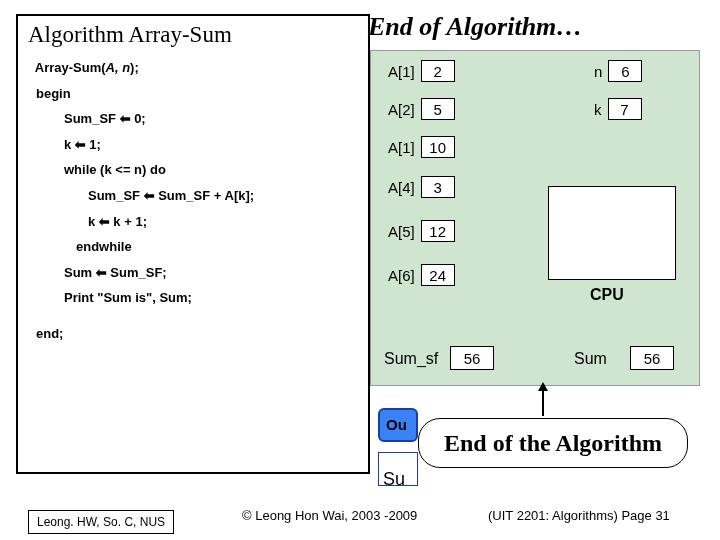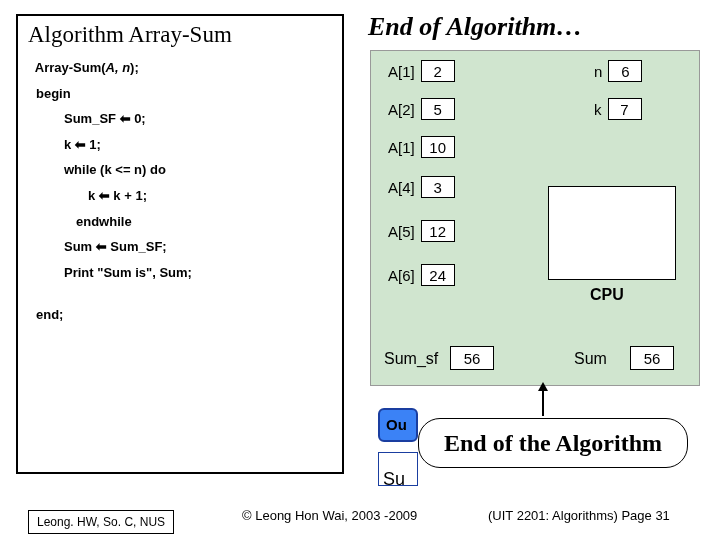--- a/index.html
+++ b/index.html
@@ -7,21 +7,21 @@
       width: 720px;
       height: 540px;
       background: #fff;
       font-family: Arial, sans-serif;
       position: relative;
       overflow: hidden;
     }
     .alg-box {
       position: absolute;
       left: 16px; top: 14px;
-      width: 328px; height: 460px;
+      width: 354px; height: 460px;
       border: 2px solid #000;
       background: #fff;
       padding: 6px 10px;
     }
     .alg-title {
       font-family: "Times New Roman", serif;
       font-size: 23px;
       margin-bottom: 12px;
     }
     .alg-title-right {
@@ -174,25 +174,26 @@
 <body>
 
 <div class="alg-box">
   <div class="alg-title">Algorithm Array-Sum</div>
 
   <div class="code-line">  <span>Array-Sum(</span><span class="ital">A, n</span><span>);</span></div>
   <div class="code-line" style="margin-left:8px;">begin</div>
   <div class="code-line" style="margin-left:36px;"><span>Sum_SF </span><span class="arrow-char">⬅</span><span> 0;</span></div>
   <div class="code-line" style="margin-left:36px;"><span>k </span><span class="arrow-char">⬅</span><span> 1;</span></div>
   <div class="code-line" style="margin-left:36px;">while (k &lt;= n) do</div>
+  <div class="code-line" style="margin-left:60px;"><span>Sum_SF </span><span class="arrow-char">⬅</span><span> Sum_SF + A[k];</span></div>
   <div class="code-line" style="margin-left:60px;"><span>k </span><span class="arrow-char">⬅</span><span> k + 1;</span></div>
   <div class="code-line" style="margin-left:48px;">endwhile</div>
   <div class="code-line" style="margin-left:36px;"><span>Sum </span><span class="arrow-char">⬅</span><span> Sum_SF;</span></div>
   <div class="code-line" style="margin-left:36px;">Print "Sum is", Sum;</div>
-  <div class="code-line" style="margin-left:8px; margin-top:27px;">end;</div>
+  <div class="code-line" style="margin-left:8px; margin-top:20px;">end;</div>
 </div>
 
 <div class="alg-title-right">End of Algorithm…</div>
 
 <div class="mem-panel"></div>
 
 <div class="mem-row" style="left:386px; top:60px;">
   <span class="mem-label">A[1]</span>
     <span class="mem-cell cell34x22">2</span>
 </div>

